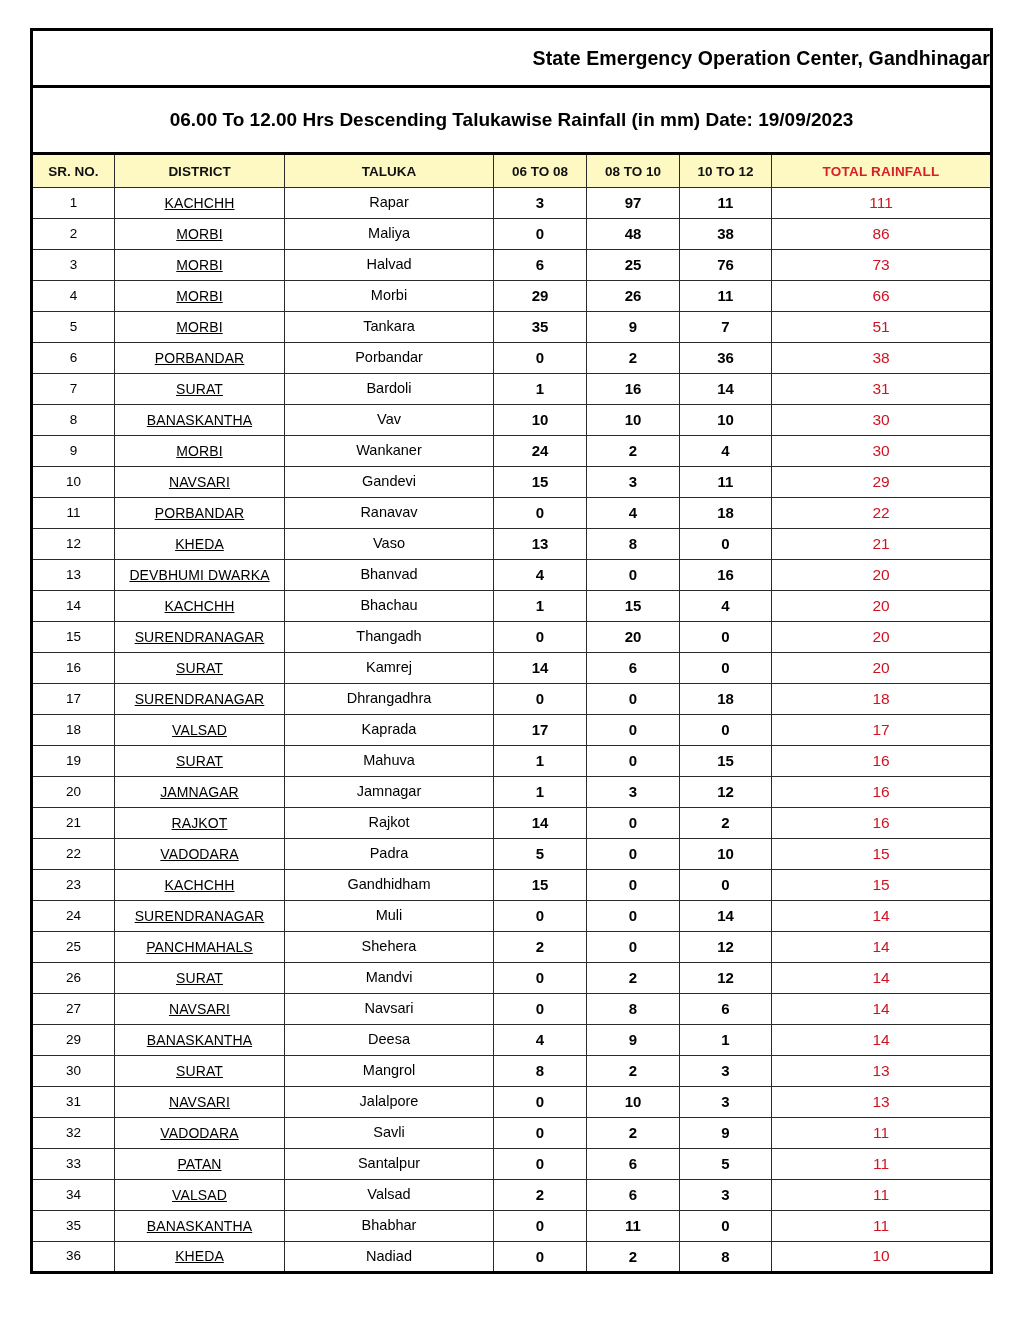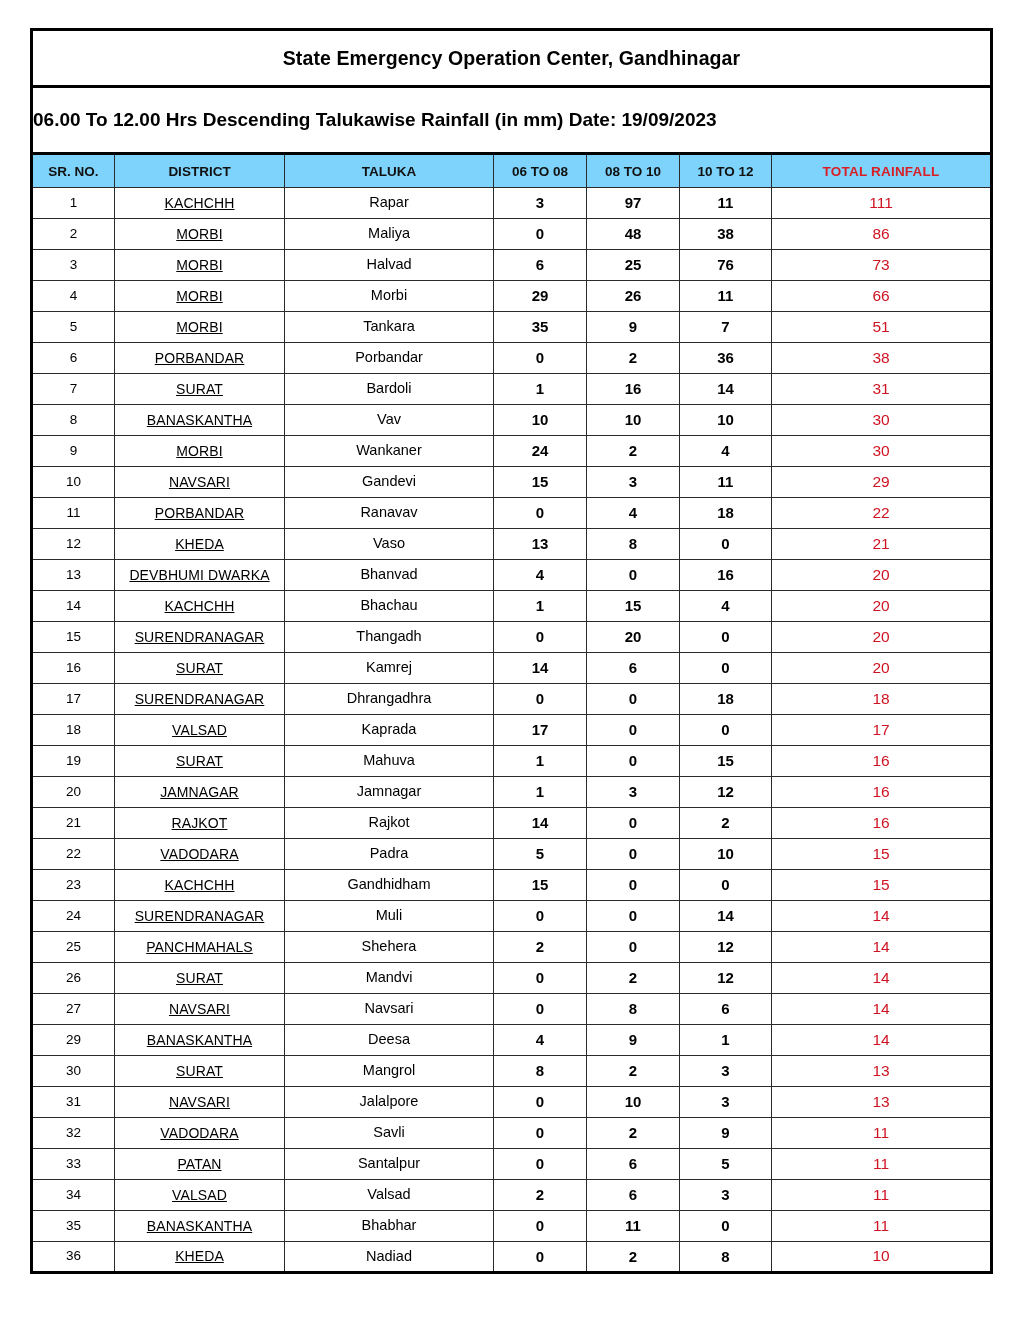--- a/index.html
+++ b/index.html
@@ -30,48 +30,48 @@
   }
   .sheet td, .sheet th {
     border: 1px solid #1a1a1a;
     padding: 0;
     margin: 0;
     box-sizing: border-box;
   }
   
   .title-cell {
     height: 57px;
-    text-align: center;
+    text-align: right;
     vertical-align: middle;
     font-size: 19.5px;
     font-weight: bold;
     color: #000000;
     border-top: 3px solid #000000 !important;
     border-left: 3px solid #000000 !important;
     border-right: 3px solid #000000 !important;
     border-bottom: 3px solid #000000 !important;
     letter-spacing: 0.1px;
     background: #ffffff;
   }
   .subtitle-cell {
     height: 67px;
-    text-align: left;
+    text-align: center;
     vertical-align: middle;
     font-size: 19px;
     font-weight: bold;
     color: #000000;
     border-left: 3px solid #000000 !important;
     border-right: 3px solid #000000 !important;
     border-bottom: 3px solid #000000 !important;
     background: #ffffff;
   }
   
   .hdr td {
     height: 34px;
-    background: #7dd3fc;
+    background: #fef9c3;
     text-align: center;
     vertical-align: middle;
     font-size: 13.5px;
     font-weight: bold;
     color: #111111;
     border: 1px solid #2b2b2b;
   }
   .hdr td.edge-l { border-left: 3px solid #000000; }
   .hdr td.edge-r { border-right: 3px solid #000000; }
   .hdr td.total-hdr {

